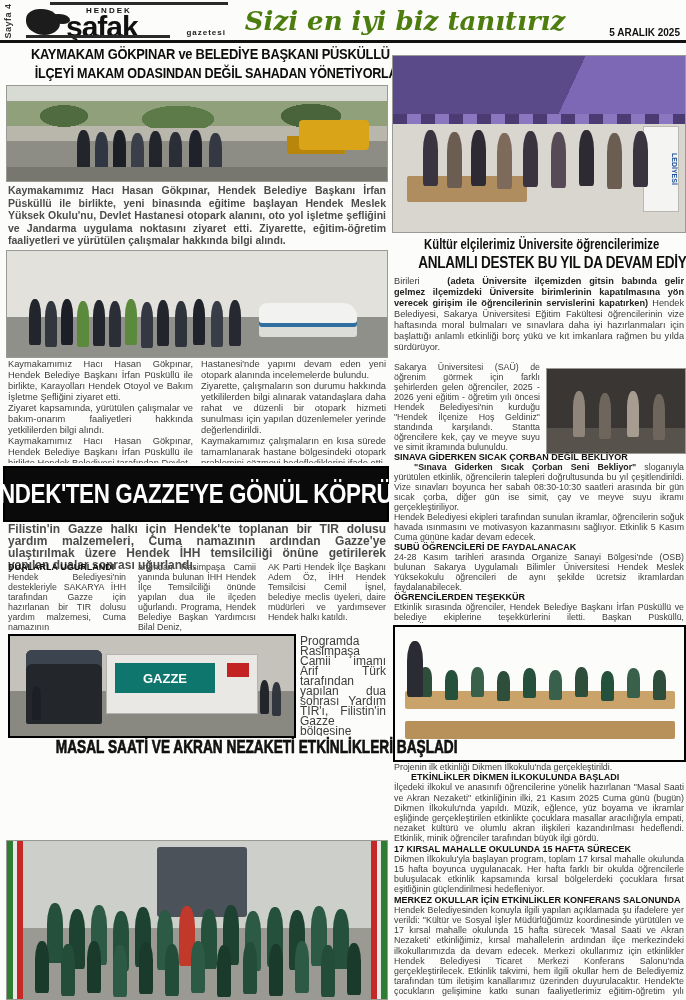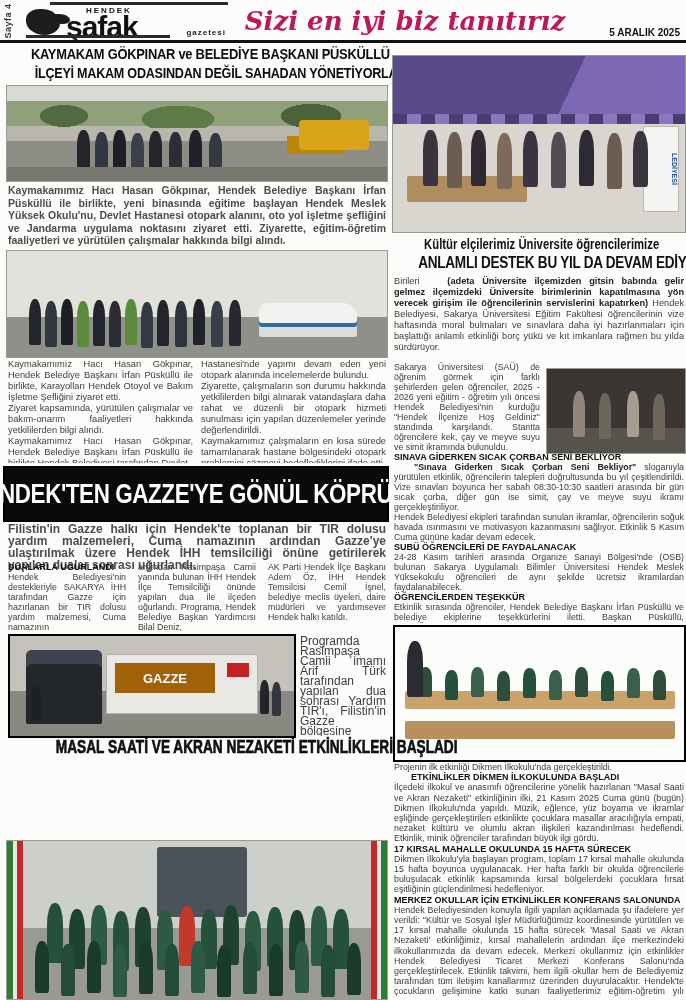--- a/index.html
+++ b/index.html
@@ -9,21 +9,21 @@
   .sayfa{position:absolute;left:-10px;top:16px;transform:rotate(-90deg);font-size:9px;font-weight:bold;color:#333;letter-spacing:.5px;}
   .logo{position:absolute;left:26px;top:2px;width:202px;height:37px;}
   .logo .bar{position:absolute;left:24px;right:0;height:3px;background:#2a2a2a;}
   .logo .bar.t{top:0;} .logo .bar.b{bottom:1px;left:0;right:58px;}
   .logo .bee{position:absolute;left:0;top:7px;width:34px;height:26px;background:#1c1c1c;
              border-radius:40% 55% 45% 55%;box-shadow:18px -3px 0 -8px #1c1c1c;}
   .logo .hnd{position:absolute;left:60px;top:4px;font-size:8px;font-weight:bold;letter-spacing:2px;color:#111;}
   .logo .saf{position:absolute;left:40px;top:5px;font-size:30px;font-weight:800;letter-spacing:-1px;color:#111;line-height:30px;}
   .logo .gaz{position:absolute;right:2px;bottom:2px;font-size:8px;font-weight:bold;color:#222;letter-spacing:1px;}
   .slogan{position:absolute;left:240px;top:6px;width:330px;text-align:center;
-          font-family:"DejaVu Serif",serif;font-style:italic;font-weight:700;font-size:26px;color:#be185d;}
+          font-family:"DejaVu Serif",serif;font-style:italic;font-weight:700;font-size:26px;color:#4d7c0f;}
   .issue-date{position:absolute;right:6px;top:27px;font-size:10px;font-weight:bold;color:#111;}
   .mast-rule{position:absolute;left:0;top:40px;width:686px;height:3px;background:#111;}
   
   .just{text-align:justify;}
   .pre{white-space:pre-line;}
   .cond{display:block;white-space:nowrap;transform:scaleX(var(--sx,.8));transform-origin:50% 50%;}
   .hl1{position:absolute;left:4px;top:44px;width:384px;text-align:center;font-weight:800;font-size:15px;line-height:19px;color:#0d0d0d;letter-spacing:-.3px;}
   .lead{font-weight:bold;color:#4c4c4c;}
   .subhead{font-weight:bold;color:#111;}
   .bodytxt{color:#3d3d3d;}
@@ -102,21 +102,21 @@
       <div class="subhead" style="font-size:9px;">DUALARLA UĞURLANDI</div>
       <div class="bodytxt just" style="font-size:8.8px;line-height:10px;">Hendek Belediyesi'nin destekleriyle SAKARYA İHH tarafından Gazze için hazırlanan bir TIR dolusu yardım malzemesi, Cuma namazının</div>
     </div>
     <div class="bodytxt just" style="width:118px;font-size:8.8px;line-height:10px;">ardından Rasimpaşa Camii yanında bulunan İHH Hendek İlçe Temsilciliği önünde yapılan dua ile ilçeden uğurlandı. Programa, Hendek Belediye Başkan Yardımcısı Bilal Deniz,</div>
     <div class="bodytxt just" style="width:118px;font-size:8.8px;line-height:10px;">AK Parti Hendek İlçe Başkanı Adem Öz, İHH Hendek Temsilcisi Cemil İşnel, belediye meclis üyeleri, daire müdürleri ve yardımsever Hendek halkı katıldı.</div>
   </div>
 
   <div class="photo frame-black" style="left:8px;top:634px;width:284px;height:100px;background:linear-gradient(#c4c2ba 0 55%,#8a8981 55% 100%);">
     <div class="abs" style="left:16px;top:14px;width:76px;height:74px;background:#23262b;border-radius:6px 6px 2px 2px;box-shadow:inset 0 14px 0 #3c4450;"></div>
     <div class="abs" style="left:96px;top:18px;width:150px;height:58px;background:#e9e8e4;border:1px solid #b4b3ad;">
-      <div class="abs" style="left:8px;top:8px;width:100px;height:30px;background:#a16207;color:#fff;font-weight:800;font-size:13px;display:flex;align-items:center;justify-content:center;">GAZZE</div>
+      <div class="abs" style="left:8px;top:8px;width:100px;height:30px;background:#0f766e;color:#fff;font-weight:800;font-size:13px;display:flex;align-items:center;justify-content:center;">GAZZE</div>
       <div class="abs" style="right:8px;top:8px;width:22px;height:14px;background:#c32222;"></div>
     </div>
     <div class="ppl" style="left:250px;top:44px;width:9px;height:34px;background:#23252d;box-shadow:12px 2px 0 #32363f,-228px 6px 0 #1d1f26;"></div>
   </div>
   <div class="bodytxt just" style="position:absolute;left:300px;top:636px;width:86px;height:100px;font-size:12px;line-height:10px;overflow:hidden;">Programda Rasimpaşa Camii imamı Arif Türk tarafından yapılan dua sonrası Yardım TIR'ı, Filistin'in Gazze bölgesine ulaştırılmak üzere Hendek'ten hareket etti.</div>
 
   <div class="hl-masal">
     <span class="cond" style="--sx:.72">MASAL SAATİ VE AKRAN NEZAKETİ ETKİNLİKLERİ BAŞLADI</span>
   </div>
 
@@ -145,21 +145,21 @@
   </div>
 
   <p class="bodytxt just" style="position:absolute;left:394px;top:276px;width:290px;margin:0;font-size:9.2px;line-height:11px;"><span>Birileri </span><b>(adeta Üniversite ilçemizden gitsin babında gelir gelmez ilçemizdeki Üniversite birimlerinin kapatılmasına yön verecek girişim ile öğrencilerinin servislerini kapatırken)</b><span> Hendek Belediyesi, Sakarya Üniversitesi Eğitim Fakültesi öğrencilerinin vize haftasında moral bulmaları ve sınavlara daha iyi hazırlanmaları için başlattığı anlamlı etkinliği borç yükü ve kıt imkanlara rağmen bu yılda sürdürüyor.</span></p>
 
   <div class="bodytxt just" style="position:absolute;left:394px;top:362px;width:146px;height:92px;font-size:8.8px;line-height:10px;overflow:hidden;">Sakarya Üniversitesi (SAÜ) de öğrenim görmek için farklı şehirlerden gelen öğrenciler, 2025 - 2026 yeni eğitim - öğretim yılı öncesi Hendek Belediyesi'nin kurduğu "Hendek İlçenize Hoş Geldiniz" standında karşılandı. Stantta öğrencilere kek, çay ve meyve suyu ve simit ikramında bulunuldu.</div>
   <div class="photo" style="left:546px;top:368px;width:138px;height:84px;background:linear-gradient(#3a3633 0 70%,#57524c 70% 100%);">
     <div class="ppl" style="left:26px;top:22px;width:12px;height:46px;background:#8f857b;box-shadow:26px 2px 0 #6e655c,54px 0 0 #a79c90,80px 3px 0 #6e655c;"></div>
   </div>
 
   <div style="position:absolute;left:394px;top:452px;width:290px;height:171px;overflow:hidden;font-size:8.8px;line-height:10px;">
-    <div class="subhead" style="font-size:9px;">SINAVA GİDERKEN SICAK ÇORBAN SENİ BEKLİYOR</div>
+    <div class="subhead" style="font-size:9px;">SINAVA GİDERKEN SICAK ÇORBAN DEĞİL BEKLİYOR</div>
     <p class="bodytxt just" style="margin:0;"><b>"Sınava Giderken Sıcak Çorban Seni Bekliyor"</b><span> sloganıyla yürütülen etkinlik, öğrencilerin talepleri doğrultusunda bu yıl çeşitlendirildi. Vize sınavları boyunca her sabah 08:30-10:30 saatleri arasında bir gün sıcak çorba, diğer gün ise simit, çay ve meyve suyu ikramı gerçekleştiriliyor.</span></p>
     <p class="bodytxt just" style="margin:0;">Hendek Belediyesi ekipleri tarafından sunulan ikramlar, öğrencilerin soğuk havada ısınmasını ve motivasyon kazanmasını sağlıyor. Etkinlik 5 Kasım Cuma gününe kadar devam edecek.</p>
     <div class="subhead" style="font-size:9px;">SUBÜ ÖĞRENCİLERİ DE FAYDALANACAK</div>
     <p class="bodytxt just" style="margin:0;">24-28 Kasım tarihleri arasında Organize Sanayi Bölgesi'nde (OSB) bulunan Sakarya Uygulamalı Bilimler Üniversitesi Hendek Meslek Yüksekokulu öğrencileri de aynı şekilde ücretsiz ikramlardan faydalanabilecek.</p>
     <div class="subhead" style="font-size:9px;">ÖĞRENCİLERDEN TEŞEKKÜR</div>
     <p class="bodytxt just" style="margin:0;"><span>Etkinlik sırasında öğrenciler, Hendek Belediye Başkanı İrfan Püsküllü ve belediye ekiplerine teşekkürlerini iletti. Başkan Püsküllü, </span><b>"Öğrencilerimizin yanında olmak ve sosyal sorumluluk projelerimizle onlara destek vermek bizim için öncelikli. Her zaman öğrencilerimizin yanında olmaya devam edeceğiz"</b></p>
   </div>
 
   <div class="photo frame-black" style="left:393px;top:625px;width:289px;height:133px;background:linear-gradient(#c9b79b 0 30%,#b5a astray 0,#b5a288 30% 70%,#8f7f6a 70% 100%);">
     <div class="abs" style="left:10px;top:64px;width:270px;height:18px;background:#caa36a;border-radius:2px;box-shadow:0 30px 0 #b8905a;"></div>

